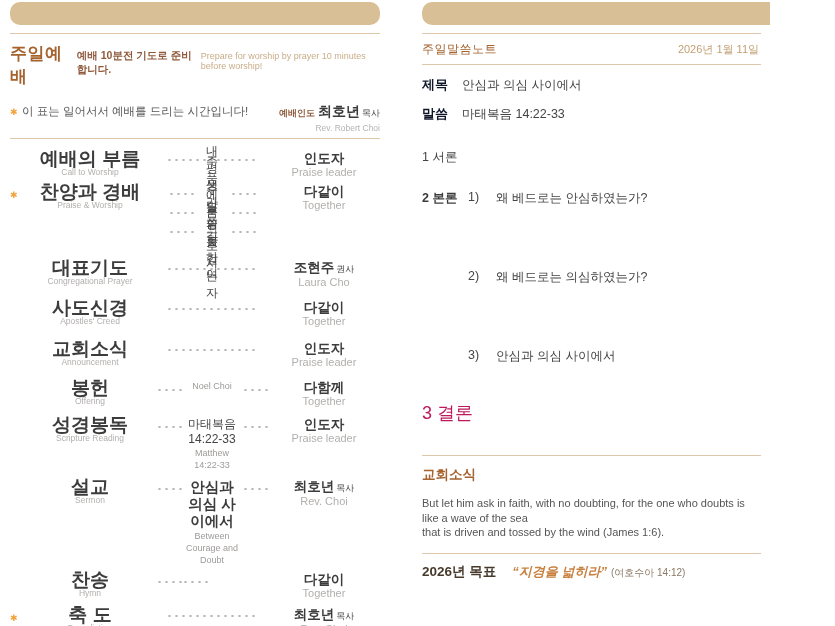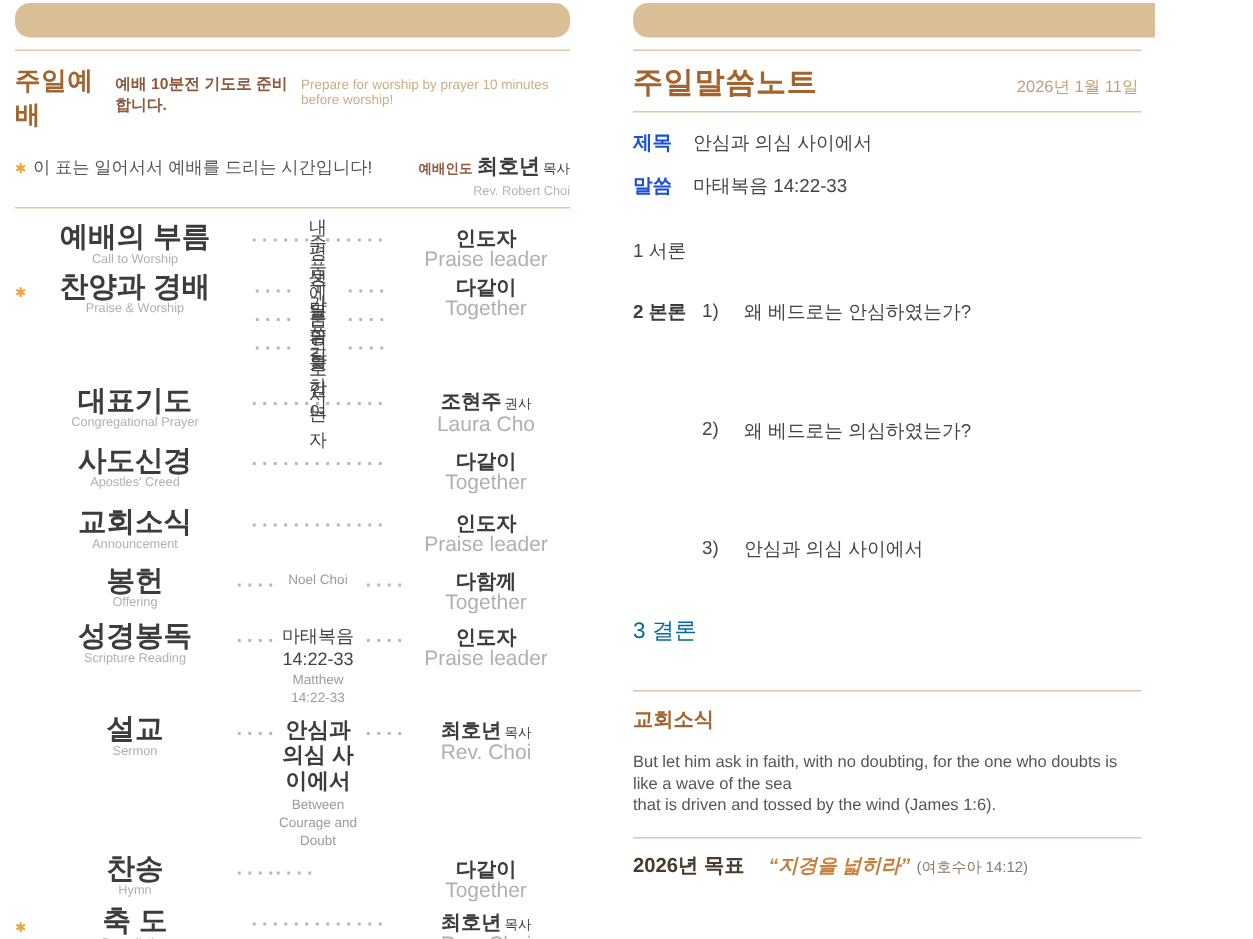--- a/index.html
+++ b/index.html
@@ -39,21 +39,21 @@
   .order { margin-top:12px; }
   .row { display:flex; margin-bottom:11px; }
   .rowstar { width:14px; padding-top:4px; text-align:left; }
   .lcol { width:132px; text-align:center; flex-shrink:0; }
   .lcol-ko { font-size:19px; font-weight:bold; color:#3c3c3c; line-height:16px; }
   .lcol-en { font-size:8.5px; color:#b2b0ae; line-height:11px; }
   .mid { flex:1; min-width:0; }
   .rcol { width:112px; text-align:center; flex-shrink:0; }
   .rcol-ko { font-size:13.5px; font-weight:bold; color:#3c3c3c; line-height:16px; }
   .rcol-suffix { font-size:9px; font-weight:normal; color:#3c3c3c; margin-left:2px; }
-  .rcol-en { font-size:14px; color:#b2b0ae; line-height:11px; }
+  .rcol-en { font-size:11px; color:#b2b0ae; line-height:11px; }
 
   .dots {
     background-image:radial-gradient(circle,#b7b7b7 1px,rgba(0,0,0,0) 1.3px);
     background-size:7px 2px; background-repeat:repeat-x; background-position:left center;
     height:2px;
   }
   .leader { margin:8px 10px 0 10px; flex:1; }
   .minidots { width:26px; flex-shrink:0; }
 
   .mid-flex { display:flex; }
@@ -67,35 +67,35 @@
   .song-line { display:flex; align-items:center; height:19px; }
   .song-line .minidots { margin:0 12px; }
   .song-line:last-child .minidots { visibility:hidden; }
   .song-text { flex:1; text-align:center; font-size:12px; color:#444; }
 
   .mb6{margin-bottom:6px;} .mb8{margin-bottom:8px;} .mb10{margin-bottom:10px;}
   .mb12{margin-bottom:12px;} .mb14{margin-bottom:14px;} .mb0{margin-bottom:0;}
 
   
   .rp-header { display:flex; align-items:baseline; margin:7px 0 6px 0; }
-  .rp-title { font-size:20px; font-weight:bold; color:#a5632e; letter-spacing:0.5px;text-align:center; }
+  .rp-title { font-size:12px; font-weight:normal; color:#a5632e; letter-spacing:0.5px;text-align:center; }
   .rp-date { margin-left:auto; font-size:11px; color:#c2a076; padding-right:2px; }
 
   .field { display:flex; align-items:baseline; margin-top:11px; }
-  .field-label { width:40px; font-size:13px; font-weight:bold; color:#1d4ed8; flex-shrink:0; }
+  .field-label { width:40px; font-size:13px; font-weight:bold; color:#0f172a; flex-shrink:0; }
   .field-value { font-size:12.5px; color:#444; }
 
   .outline-intro { font-size:12.5px; color:#444; margin-top:26px; }
   .outline-body { display:flex; margin-top:24px; }
   .outline-body-label { font-size:12.5px; font-weight:bold; color:#3c3c3c; width:46px; flex-shrink:0; }
   .point { display:flex; font-size:12.5px; color:#444; }
   .point-num { width:28px; flex-shrink:0; }
   .point-2 { margin:62px 0 0 46px; }
   .point-3 { margin:62px 0 0 46px; }
-  .outline-concl { font-size:15px; color:#0369a1; margin-top:36px; }
+  .outline-concl { font-size:18px; color:#be185d; margin-top:36px; }
 
   .memory-title { font-size:13.5px; font-weight:bold; color:#a5632e; margin:10px 0 8px 0; }
   .verse { font-size:11px; color:#555; line-height:14.5px; white-space:pre-line; }
   .verse-en { margin-top:12px; }
 
   .goal-line { display:flex; align-items:baseline; margin-top:9px; }
   .goal-label { font-size:13.5px; font-weight:bold; color:#473a2c; }
   .goal-quote { font-size:13px; font-weight:bold; font-style:italic; color:#c8803f; margin-left:16px; }
   .goal-ref { font-size:10px; color:#8a7a66; margin-left:4px; }
 </style>

